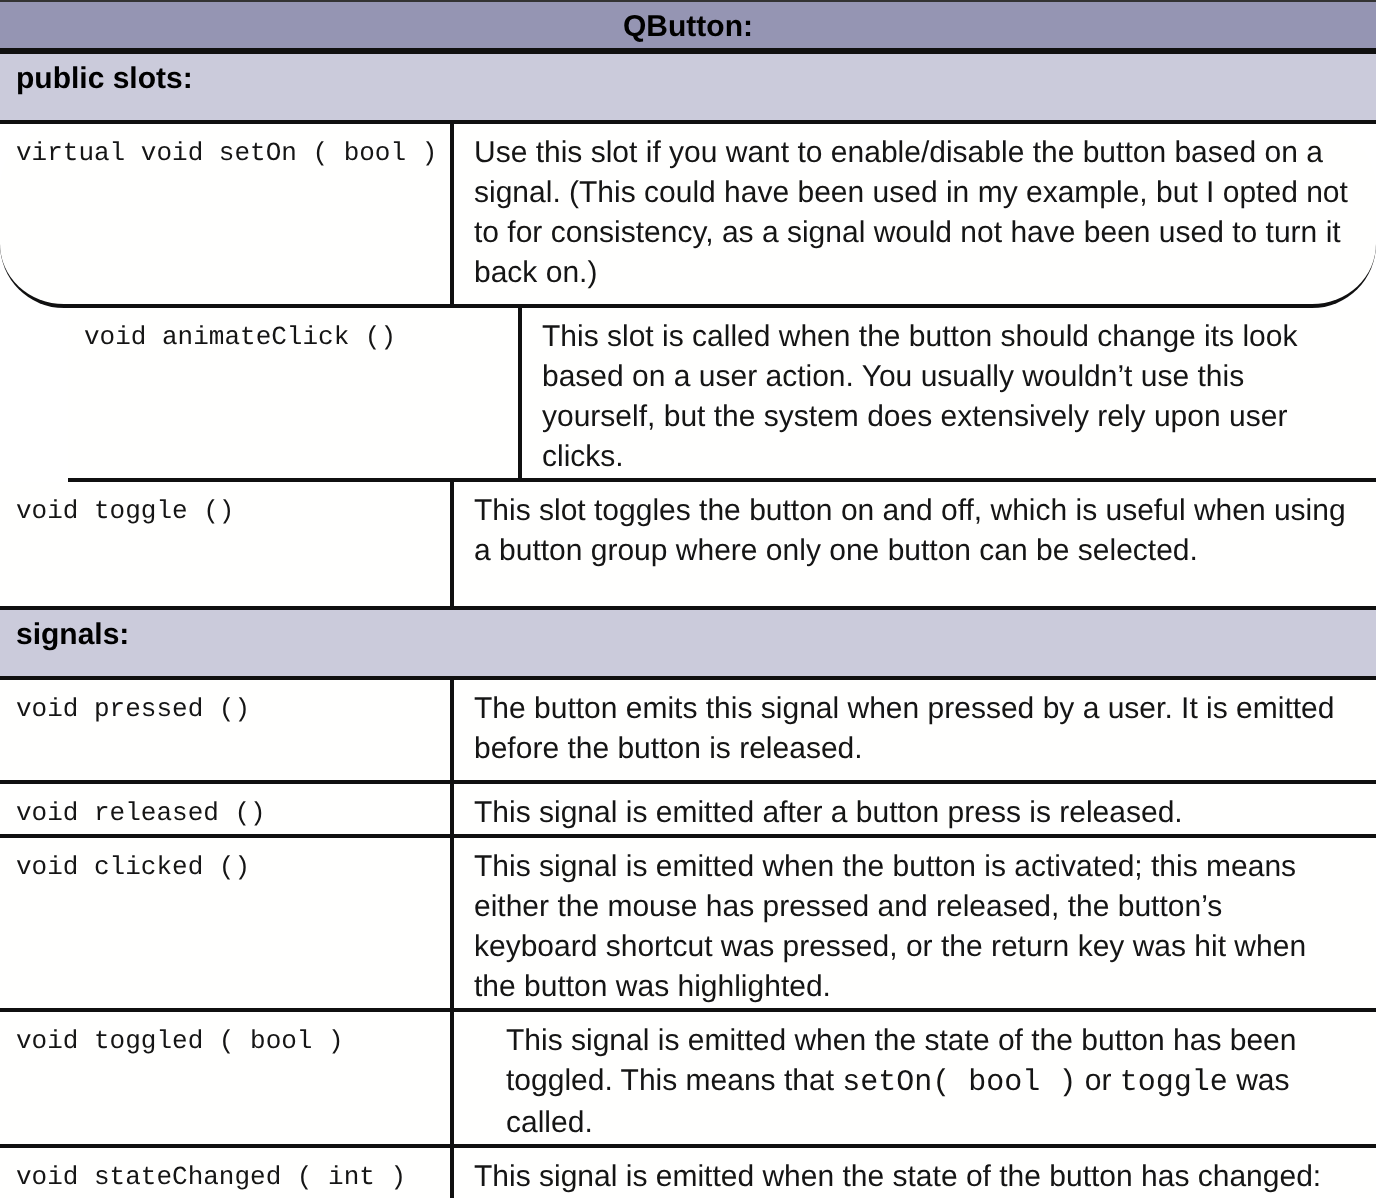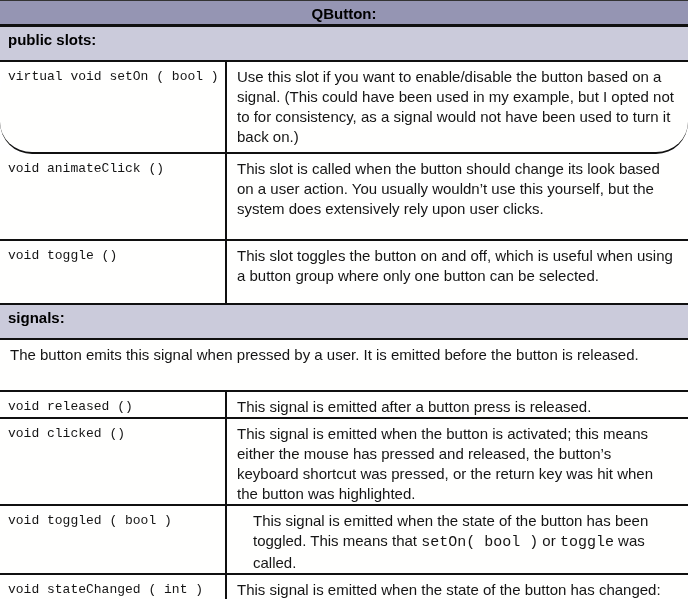--- a/index.html
+++ b/index.html
@@ -55,21 +55,21 @@
     padding: 5px 12px 0 10px;
     font-size: 15px;
     line-height: 20px;
   }
   .inline-code {
     font-family: Liberation Mono, monospace;
     font-size: 15px;
   }
   
   .r-setOn        { min-height: 92px; border-radius: 32px; }
-  .r-animateClick { min-height: 87px; }
+  .r-animateClick { min-height: 87px; margin-left: 34px; }
   .r-toggle       { min-height: 64px; }
   .r-pressed      { min-height: 52px; }
   .r-released     { min-height: 27px; }
   .r-clicked      { min-height: 85px; }
   .r-toggled      { min-height: 50px; gap: 16px; }
   .r-stateChanged { min-height: 58px; }
 </style>
 </head>
 <body>
 
@@ -90,20 +90,21 @@
   </div>
 
   <div class="row r-toggle">
     <div class="cell-code">void toggle ()</div>
     <div class="cell-desc">This slot toggles the button on and off, which is useful when using a button group where only one button can be selected.</div>
   </div>
 
   <div class="section-bar">signals:</div>
 
   <div class="row r-pressed">
+    <div class="cell-code">void pressed ()</div>
     <div class="cell-desc">The button emits this signal when pressed by a user. It is emitted before the button is released.</div>
   </div>
 
   <div class="row r-released">
     <div class="cell-code">void released ()</div>
     <div class="cell-desc">This signal is emitted after a button press is released.</div>
   </div>
 
   <div class="row r-clicked">
     <div class="cell-code">void clicked ()</div>

